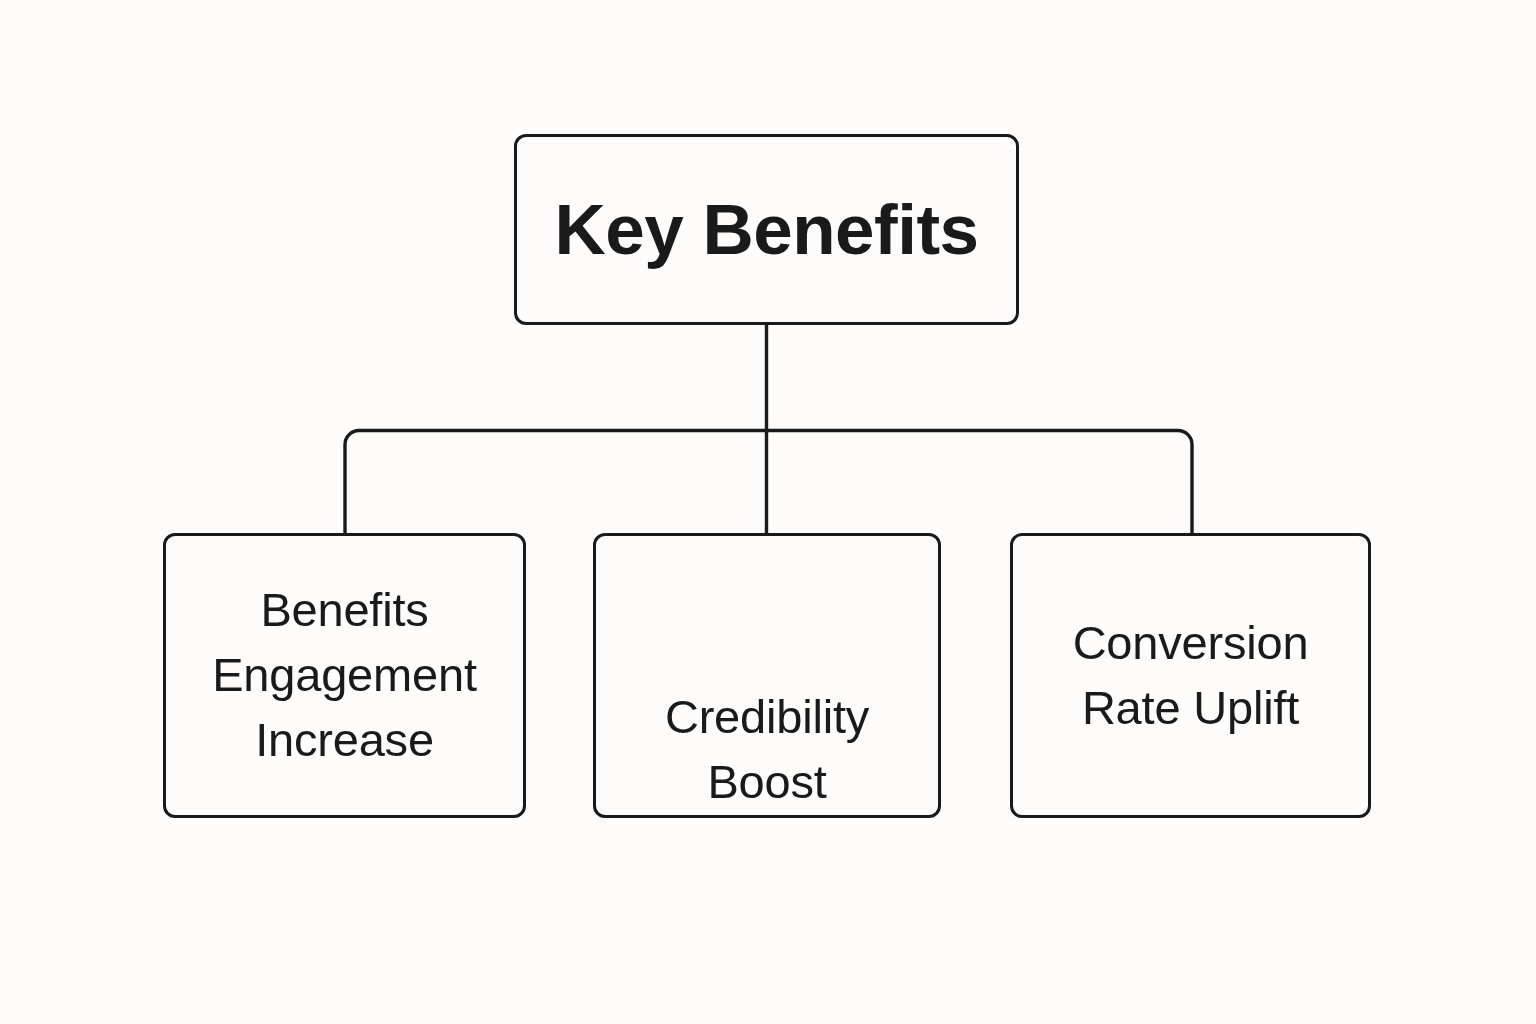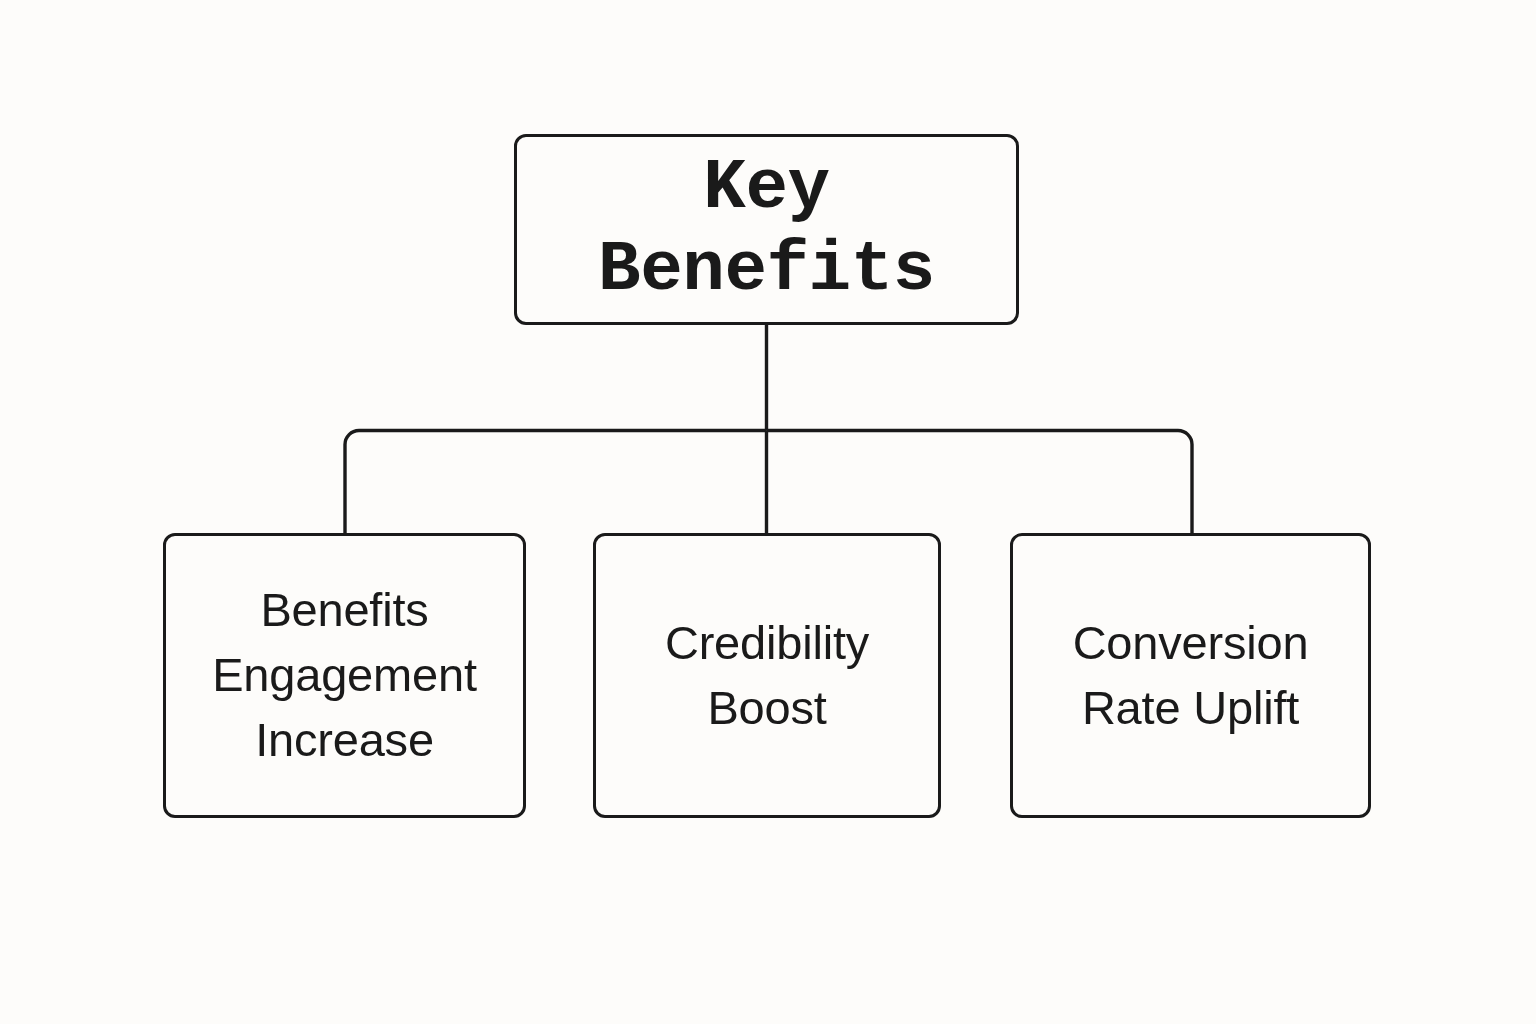--- a/index.html
+++ b/index.html
@@ -47,33 +47,33 @@
     left: 514px;
     top: 134px;
     width: 505px;
     height: 191px;
   }
   #node-root .node-label {
     font-size: 71px;
     font-weight: 700;
     line-height: 1.15;
     letter-spacing: -0.5px;
-    font-family: Liberation Mono, monospace;
   }
   #node-child-0 {
     left: 163px;
     top: 533px;
     width: 363px;
     height: 285px;
   }
   #node-child-1 {
     left: 593px;
     top: 533px;
     width: 348px;
     height: 285px;
+    align-items: flex-end;
   }
   #node-child-2 {
     left: 1010px;
     top: 533px;
     width: 361px;
     height: 285px;
   }
   .node.child .node-label {
     font-size: 47px;
     font-weight: 400;

